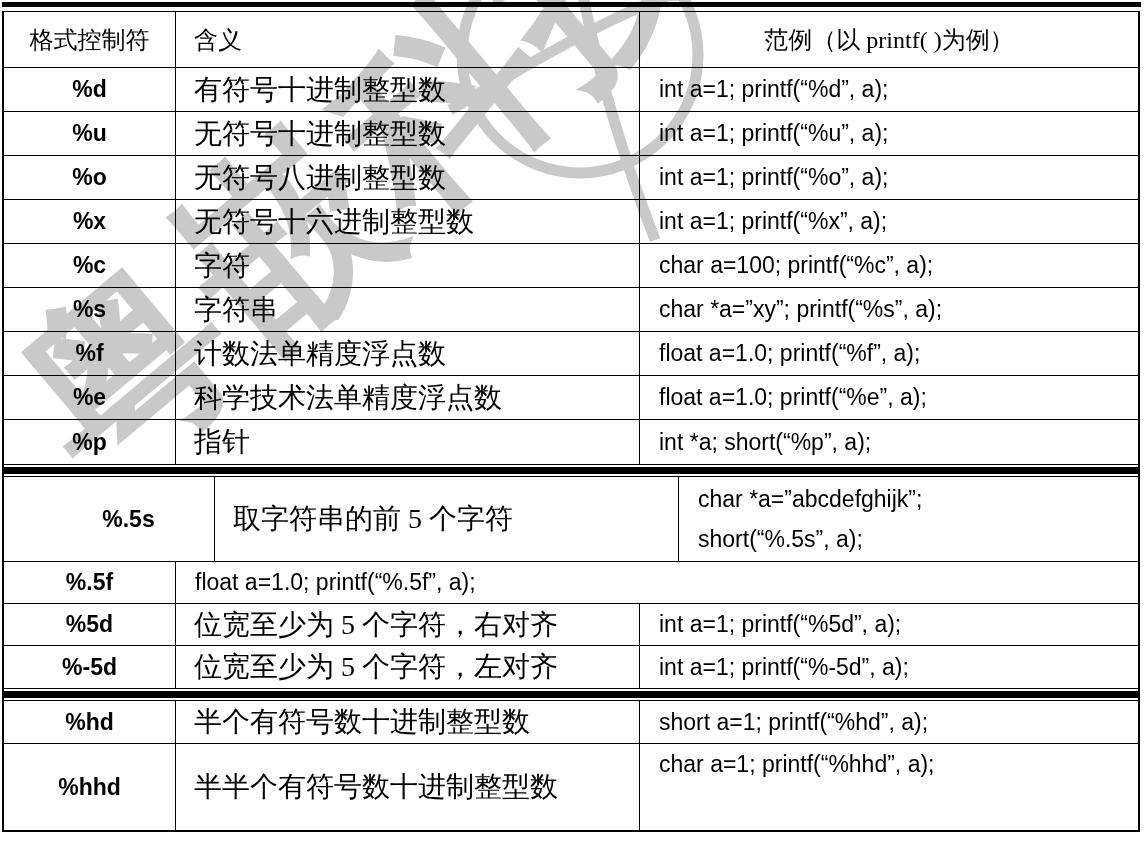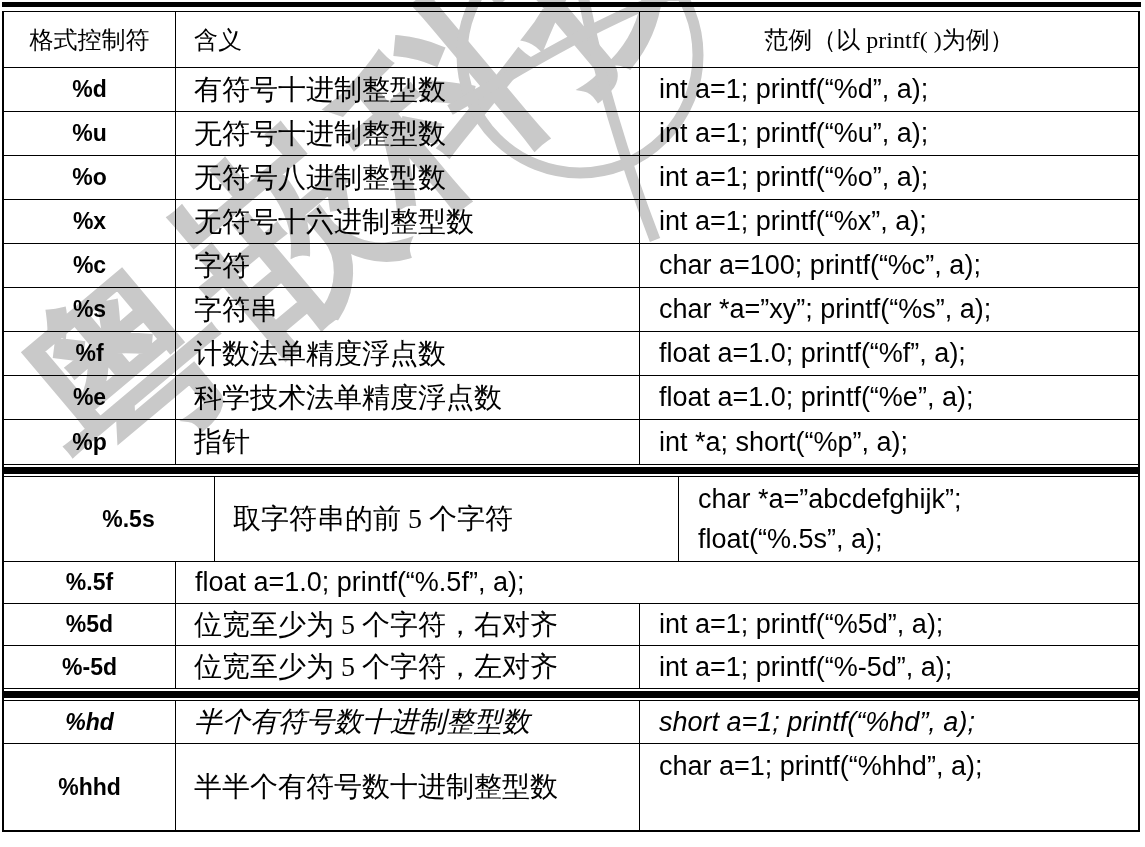--- a/index.html
+++ b/index.html
@@ -48,21 +48,21 @@
     box-sizing:border-box;
     border:2px solid #000;
     border-top:1px solid #000;
     background:transparent;
     z-index:1;
   }
   .trow{display:flex;box-sizing:border-box;background:transparent;}
   .bb{border-bottom:1px solid #000;}
   .h56{height:56px;}
   .h44{height:44px;}
-  .h43{height:43px;font-style:italic;}
+  .h43{height:43px;}
   .h42{height:42px;}
   .h85{height:85px;padding-left:39px;}
   .h86{height:86px;}
 
   .c1{
     width:172px;
     border-right:1px solid #000;
     display:flex;align-items:center;justify-content:center;
     box-sizing:border-box;
     text-align:center;
@@ -92,21 +92,21 @@
     font-family:"Liberation Serif","DejaVu Serif",serif;
     font-size:24px;
   }
   .spec{
     font-family:"Liberation Sans","DejaVu Sans",sans-serif;
     font-size:23px;
     font-weight:600;
   }
   .code{
     font-family:"Liberation Sans","DejaVu Sans",sans-serif;
-    font-size:27px;
+    font-size:23px;
     font-weight:400;
   }
 
   
   .divider{
     border-top:1px solid #000;
     border-bottom:1px solid #000;
     padding:2px 0;
     box-sizing:content-box;
     background:#fff;
@@ -183,21 +183,21 @@
 
     <div class="divider">
       <div class="divider-bar"></div>
     </div>
 
     <div class="trow h85 bb">
       <div class="c1 spec">%.5s</div>
       <div class="c2 zh">取字符串的前 5 个字符</div>
       <div class="c3 code two-line">
         <div>char *a=”abcdefghijk”;</div>
-        <div>float(“%.5s”, a);</div>
+        <div>short(“%.5s”, a);</div>
       </div>
     </div>
     <div class="trow h42 bb">
       <div class="c1 spec">%.5f</div>
       <div class="c3 code">float a=1.0; printf(“%.5f”, a);</div>
     </div>
     <div class="trow h42 bb">
       <div class="c1 spec">%5d</div>
       <div class="c2 zh">位宽至少为 5 个字符，右对齐</div>
       <div class="c3 code">int a=1; printf(“%5d”, a);</div>

